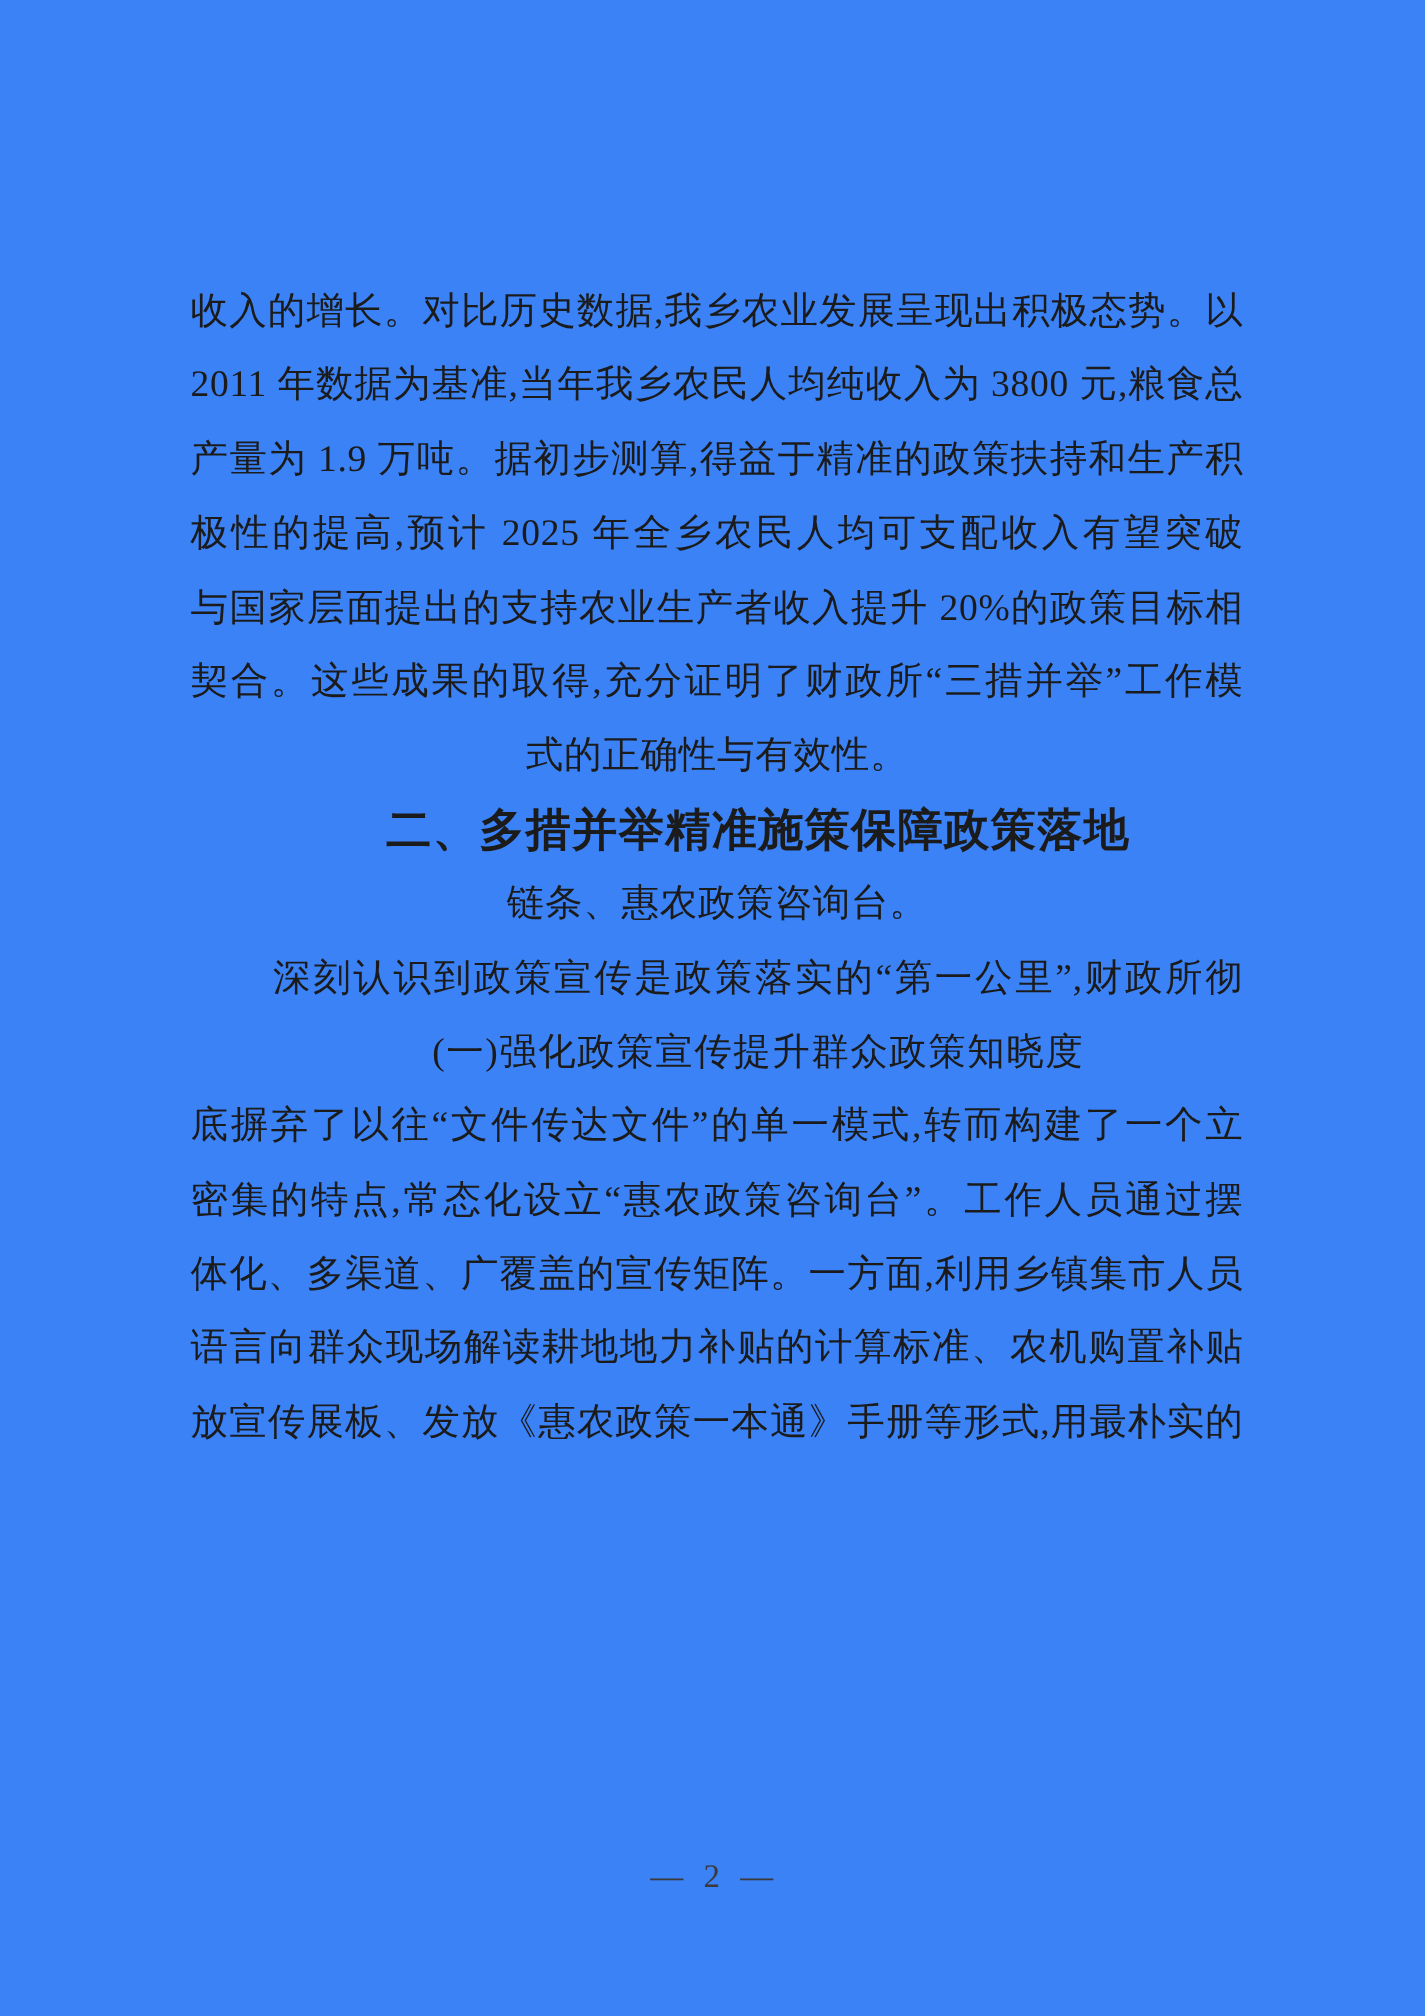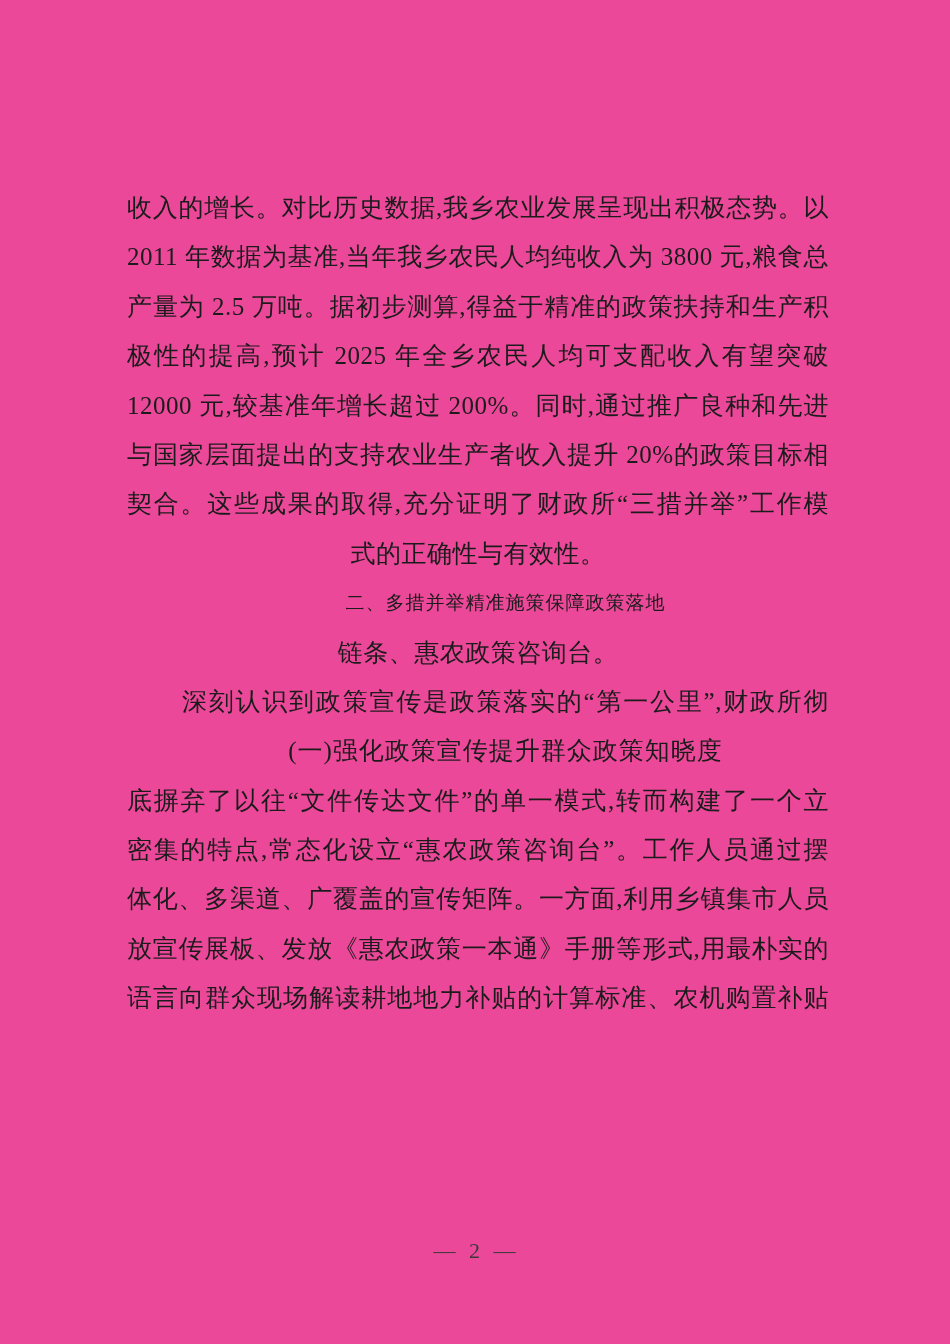--- a/index.html
+++ b/index.html
@@ -4,21 +4,21 @@
 <style>
   html, body {
     margin: 0;
     padding: 0;
     background: #ffffff;
   }
   .page {
     position: relative;
     width: 950px;
     height: 1344px;
-    background: #ec4899;
+    background: #3b82f6;
     font-family: "Liberation Serif", "DejaVu Serif", serif;
     color: #1b1b1b;
     overflow: hidden;
   }
   .content {
     position: absolute;
     left: 127px;
     top: 183px;
     width: 702px;
   }
@@ -38,22 +38,22 @@
   .end {
     text-align: center;
   }
   
   .ind {
     text-indent: 55px;
   }
   
   .heading {
     font-family: "Liberation Sans", "DejaVu Sans", sans-serif;
-    font-weight: normal;
-    font-size: 19px;
+    font-weight: bold;
+    font-size: 30px;
     letter-spacing: 1px;
   }
   
   .kaiti {
     font-size: 25px;
     font-weight: normal;
     letter-spacing: 1px;
   }
   .footer {
     position: absolute;
@@ -68,31 +68,30 @@
     letter-spacing: 1px;
   }
 </style>
 </head>
 <body>
 
 <div class="page">
   <div class="content">
     <div class="line j">收入的增长。对比历史数据,我乡农业发展呈现出积极态势。以</div>
     <div class="line j">2011 年数据为基准,当年我乡农民人均纯收入为 3800 元,粮食总</div>
-    <div class="line j">产量为 2.5 万吨。据初步测算,得益于精准的政策扶持和生产积</div>
+    <div class="line j">产量为 1.9 万吨。据初步测算,得益于精准的政策扶持和生产积</div>
     <div class="line j">极性的提高,预计 2025 年全乡农民人均可支配收入有望突破</div>
-    <div class="line j">12000 元,较基准年增长超过 200%。同时,通过推广良种和先进</div>
     <div class="line j">与国家层面提出的支持农业生产者收入提升 20%的政策目标相</div>
     <div class="line j">契合。这些成果的取得,充分证明了财政所“三措并举”工作模</div>
     <div class="line end">式的正确性与有效性。</div>
     <div class="line heading ind end">二、多措并举精准施策保障政策落地</div>
     <div class="line end">链条、惠农政策咨询台。</div>
     <div class="line j ind">深刻认识到政策宣传是政策落实的“第一公里”,财政所彻</div>
     <div class="line kaiti ind end">(一)强化政策宣传提升群众政策知晓度</div>
     <div class="line j">底摒弃了以往“文件传达文件”的单一模式,转而构建了一个立</div>
     <div class="line j">密集的特点,常态化设立“惠农政策咨询台”。工作人员通过摆</div>
     <div class="line j">体化、多渠道、广覆盖的宣传矩阵。一方面,利用乡镇集市人员</div>
+    <div class="line j">语言向群众现场解读耕地地力补贴的计算标准、农机购置补贴</div>
     <div class="line j">放宣传展板、发放《惠农政策一本通》手册等形式,用最朴实的</div>
-    <div class="line j">语言向群众现场解读耕地地力补贴的计算标准、农机购置补贴</div>
   </div>
 
   <div class="footer">— 2 —</div>
 </div>
 
 </body></html>

